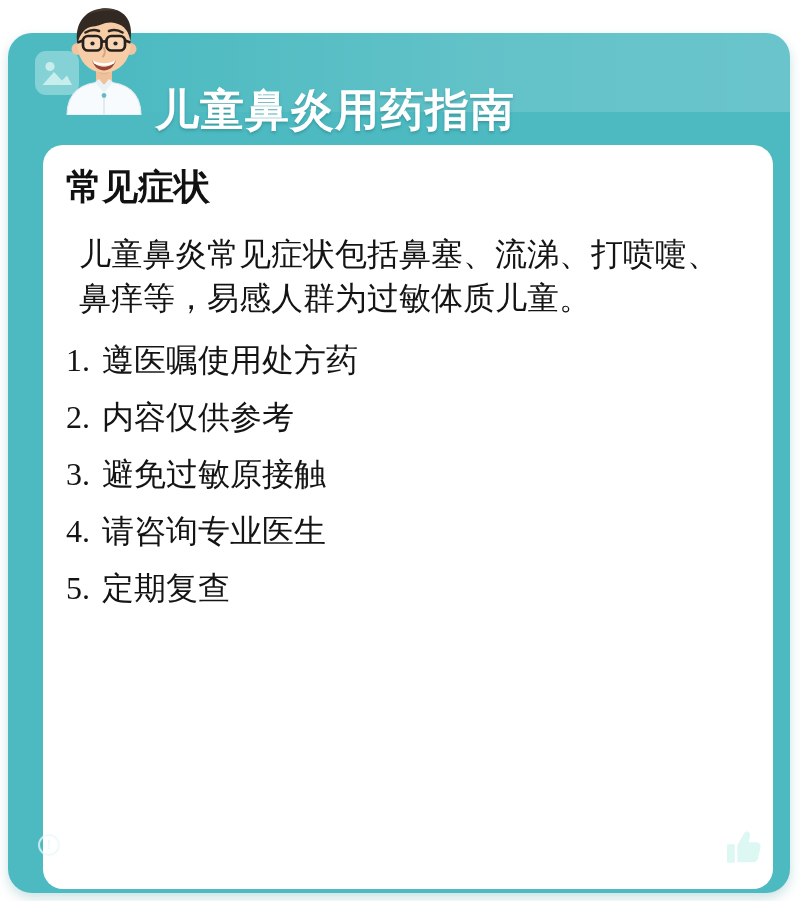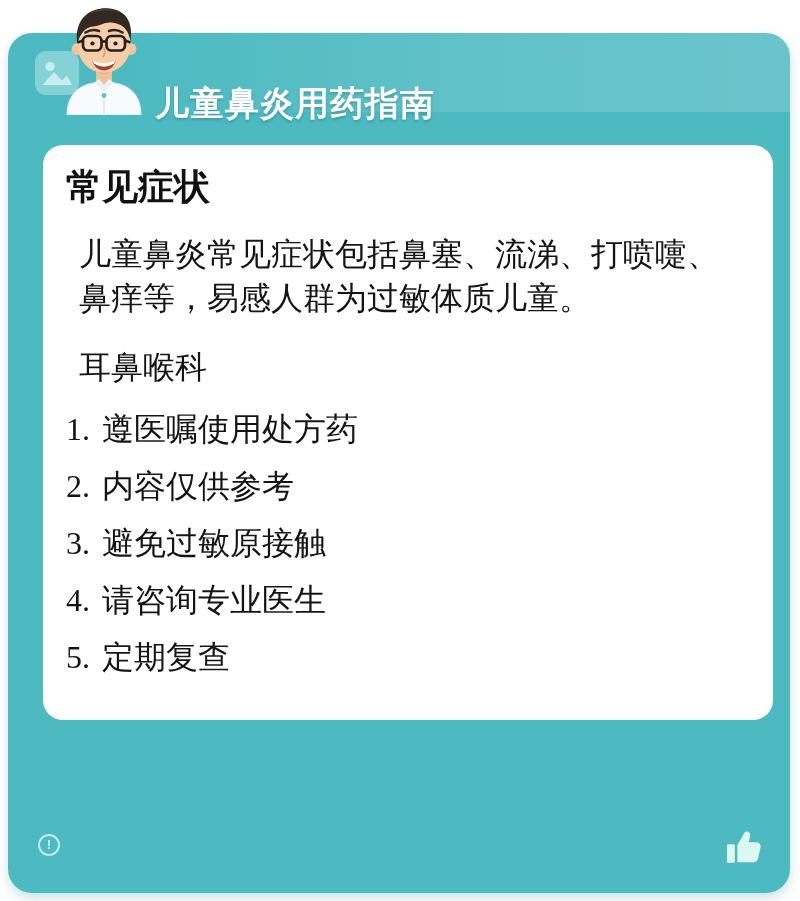--- a/index.html
+++ b/index.html
@@ -30,21 +30,21 @@
     height: 79px;
     border-radius: 0 24px 0 0;
     background: linear-gradient(90deg, rgba(255,255,255,0) 0%, rgba(255,255,255,0.12) 55%, rgba(255,255,255,0.16) 100%);
     pointer-events: none;
   }
 
   
   .header-title {
     position: absolute;
     left: 147px; top: 48px;
-    font-size: 34px;
+    font-size: 44px;
     font-weight: 700;
     color: #ffffff;
     letter-spacing: 1px;
     text-shadow: 0 2px 3px rgba(25, 95, 100, 0.35);
     white-space: nowrap;
   }
 
   
   .photo-icon {
     position: absolute;
@@ -58,21 +58,21 @@
     position: absolute;
     left: 56px; top: 3px;
     width: 96px; height: 112px;
     z-index: 3;
   }
 
   
   .white-card {
     position: absolute;
     left: 35px; top: 112px;
-    width: 730px; height: 575px;
+    width: 730px; height: 744px;
     background: #ffffff;
     border-radius: 20px;
     box-sizing: border-box;
     padding: 20px 23px 0 23px;
     color: #141414;
     overflow: hidden;
     z-index: 1;
   }
   .white-card h2 {
     font-size: 36px;
@@ -147,21 +147,20 @@
 <div class="stage">
 
   <div class="teal-card">
 
     <div class="header-title">儿童鼻炎用药指南</div>
 
     <div class="white-card">
       <h2 class="h-symptoms">常见症状</h2>
       <p class="symptoms-text">儿童鼻炎常见症状包括鼻塞、流涕、打喷嚏、鼻痒等，易感人群为过敏体质儿童。</p>
 
-      <p class="dept-text">耳鼻喉科</p>
 
       <ol class="care-list">
         <li>遵医嘱使用处方药</li>
         <li>内容仅供参考</li>
         <li>避免过敏原接触</li>
         <li>请咨询专业医生</li>
         <li>定期复查</li>
       </ol>
     </div>
 

